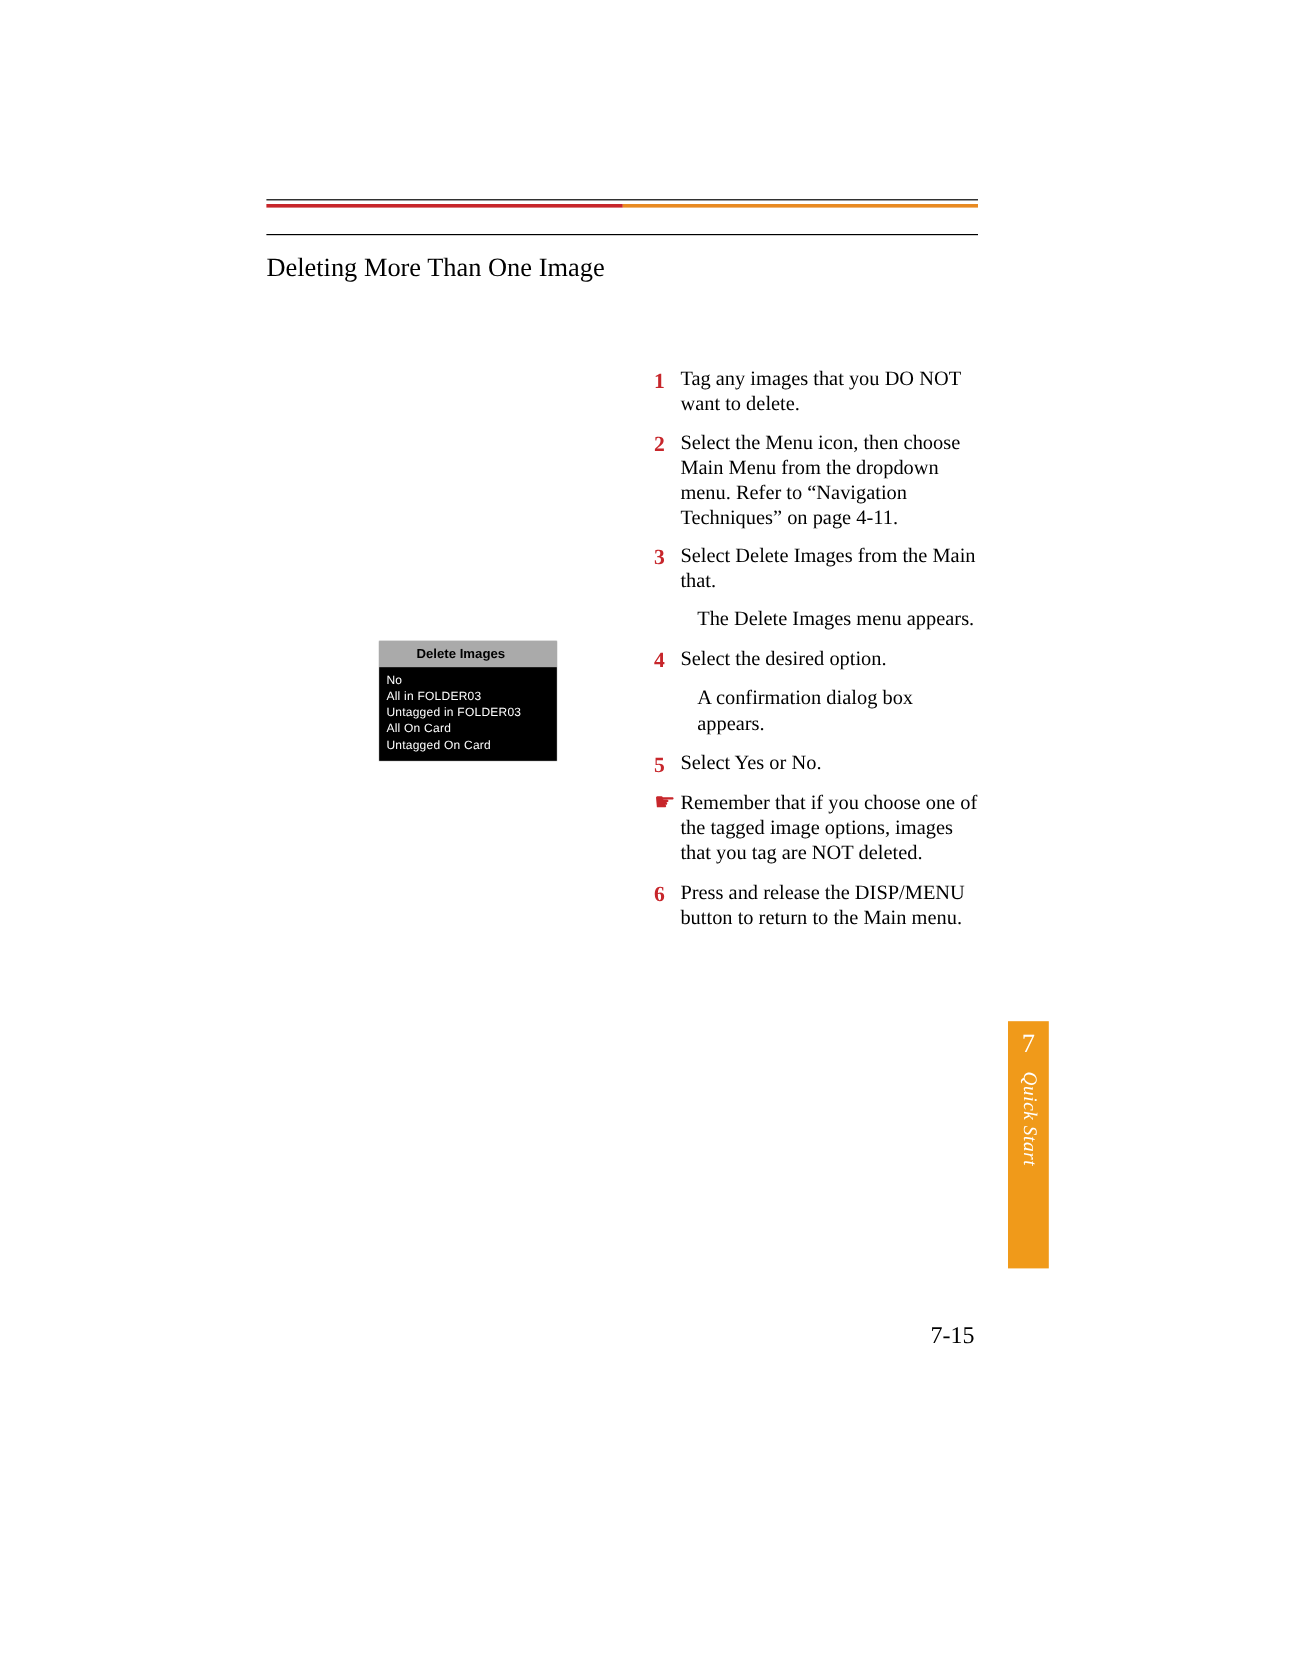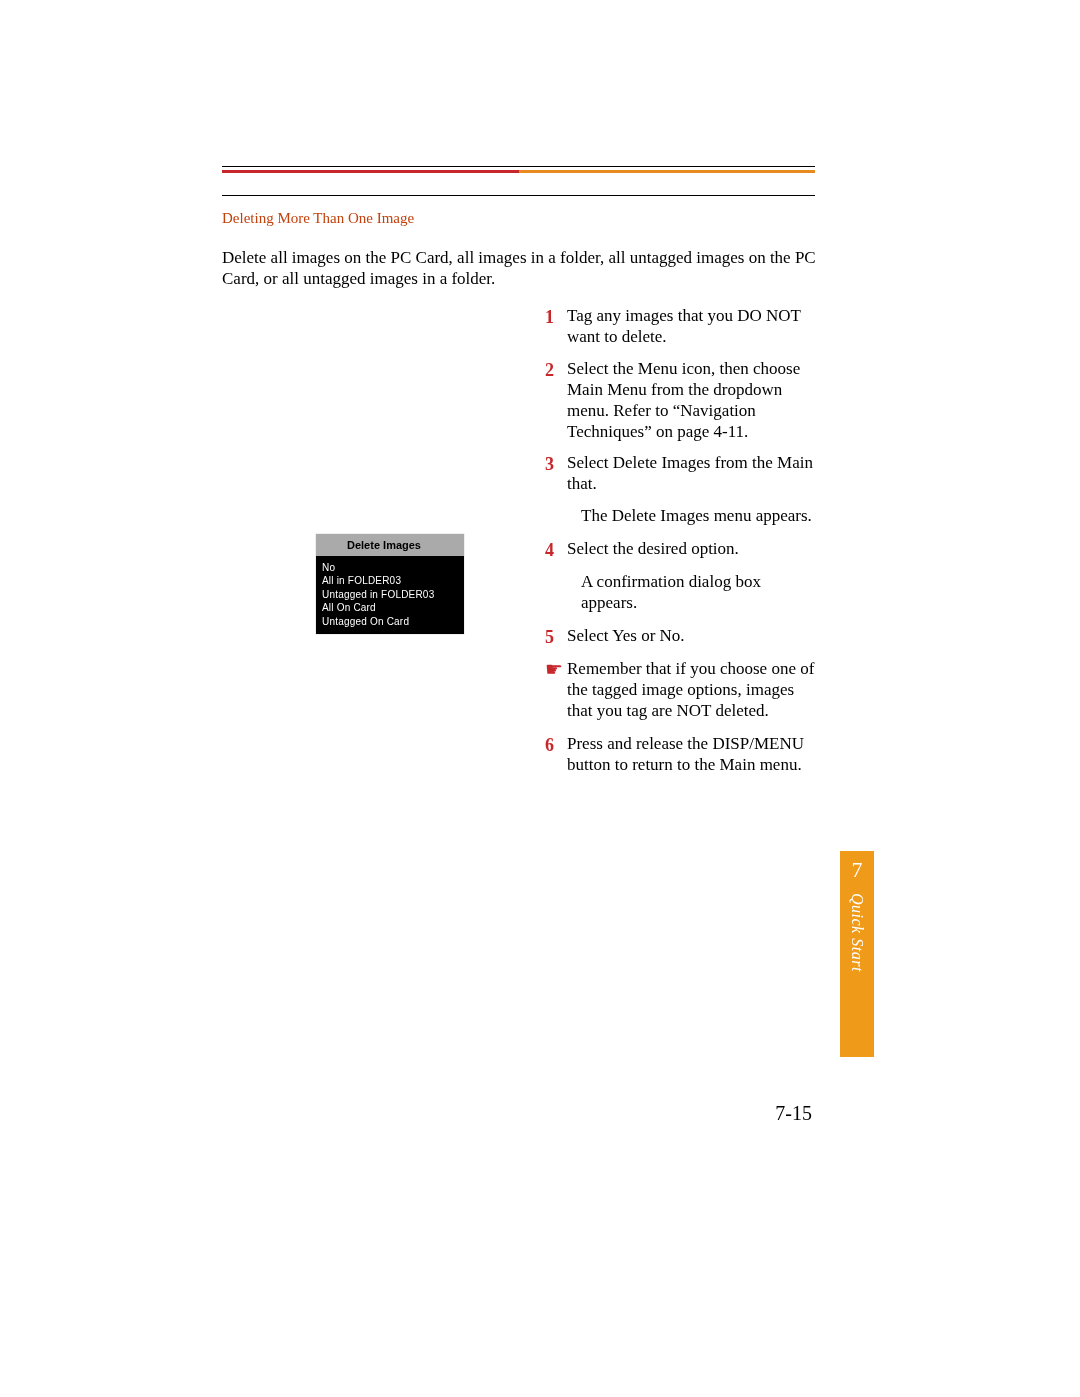--- a/index.html
+++ b/index.html
@@ -39,23 +39,23 @@
   }
   .header-rules .bottom-thin {
     border-top: 1px solid #000;
     margin-top: 22px;
     width: 100%;
   }
   .section-heading {
     position: absolute;
     left: 222px;
     top: 210px;
-    font-size: 15px;
+    font-size: 22px;
     font-family: "Times New Roman", Times, serif;
-    color: #c2410c;
+    color: #000000;
   }
   .intro {
     position: absolute;
     left: 222px;
     top: 247px;
     width: 595px;
     font-size: 17px;
     line-height: 1.25;
   }
   .menu-shot {
@@ -167,21 +167,20 @@
     <div class="thin"></div>
     <div class="colored-row">
       <div class="red"></div>
       <div class="orange"></div>
     </div>
     <div class="bottom-thin"></div>
   </div>
 
   <div class="section-heading">Deleting More Than One Image</div>
 
-  <div class="intro">Delete all images on the PC Card, all images in a folder, all untagged images on the PC Card, or all untagged images in a folder.</div>
 
   <div class="menu-shot">
     <div class="mtitle">Delete Images</div>
     <div class="moptions">
       <div class="opt">No</div>
       <div class="opt">All in FOLDER03</div>
       <div class="opt">Untagged in FOLDER03</div>
       <div class="opt">All On Card</div>
       <div class="opt">Untagged On Card</div>
     </div>

